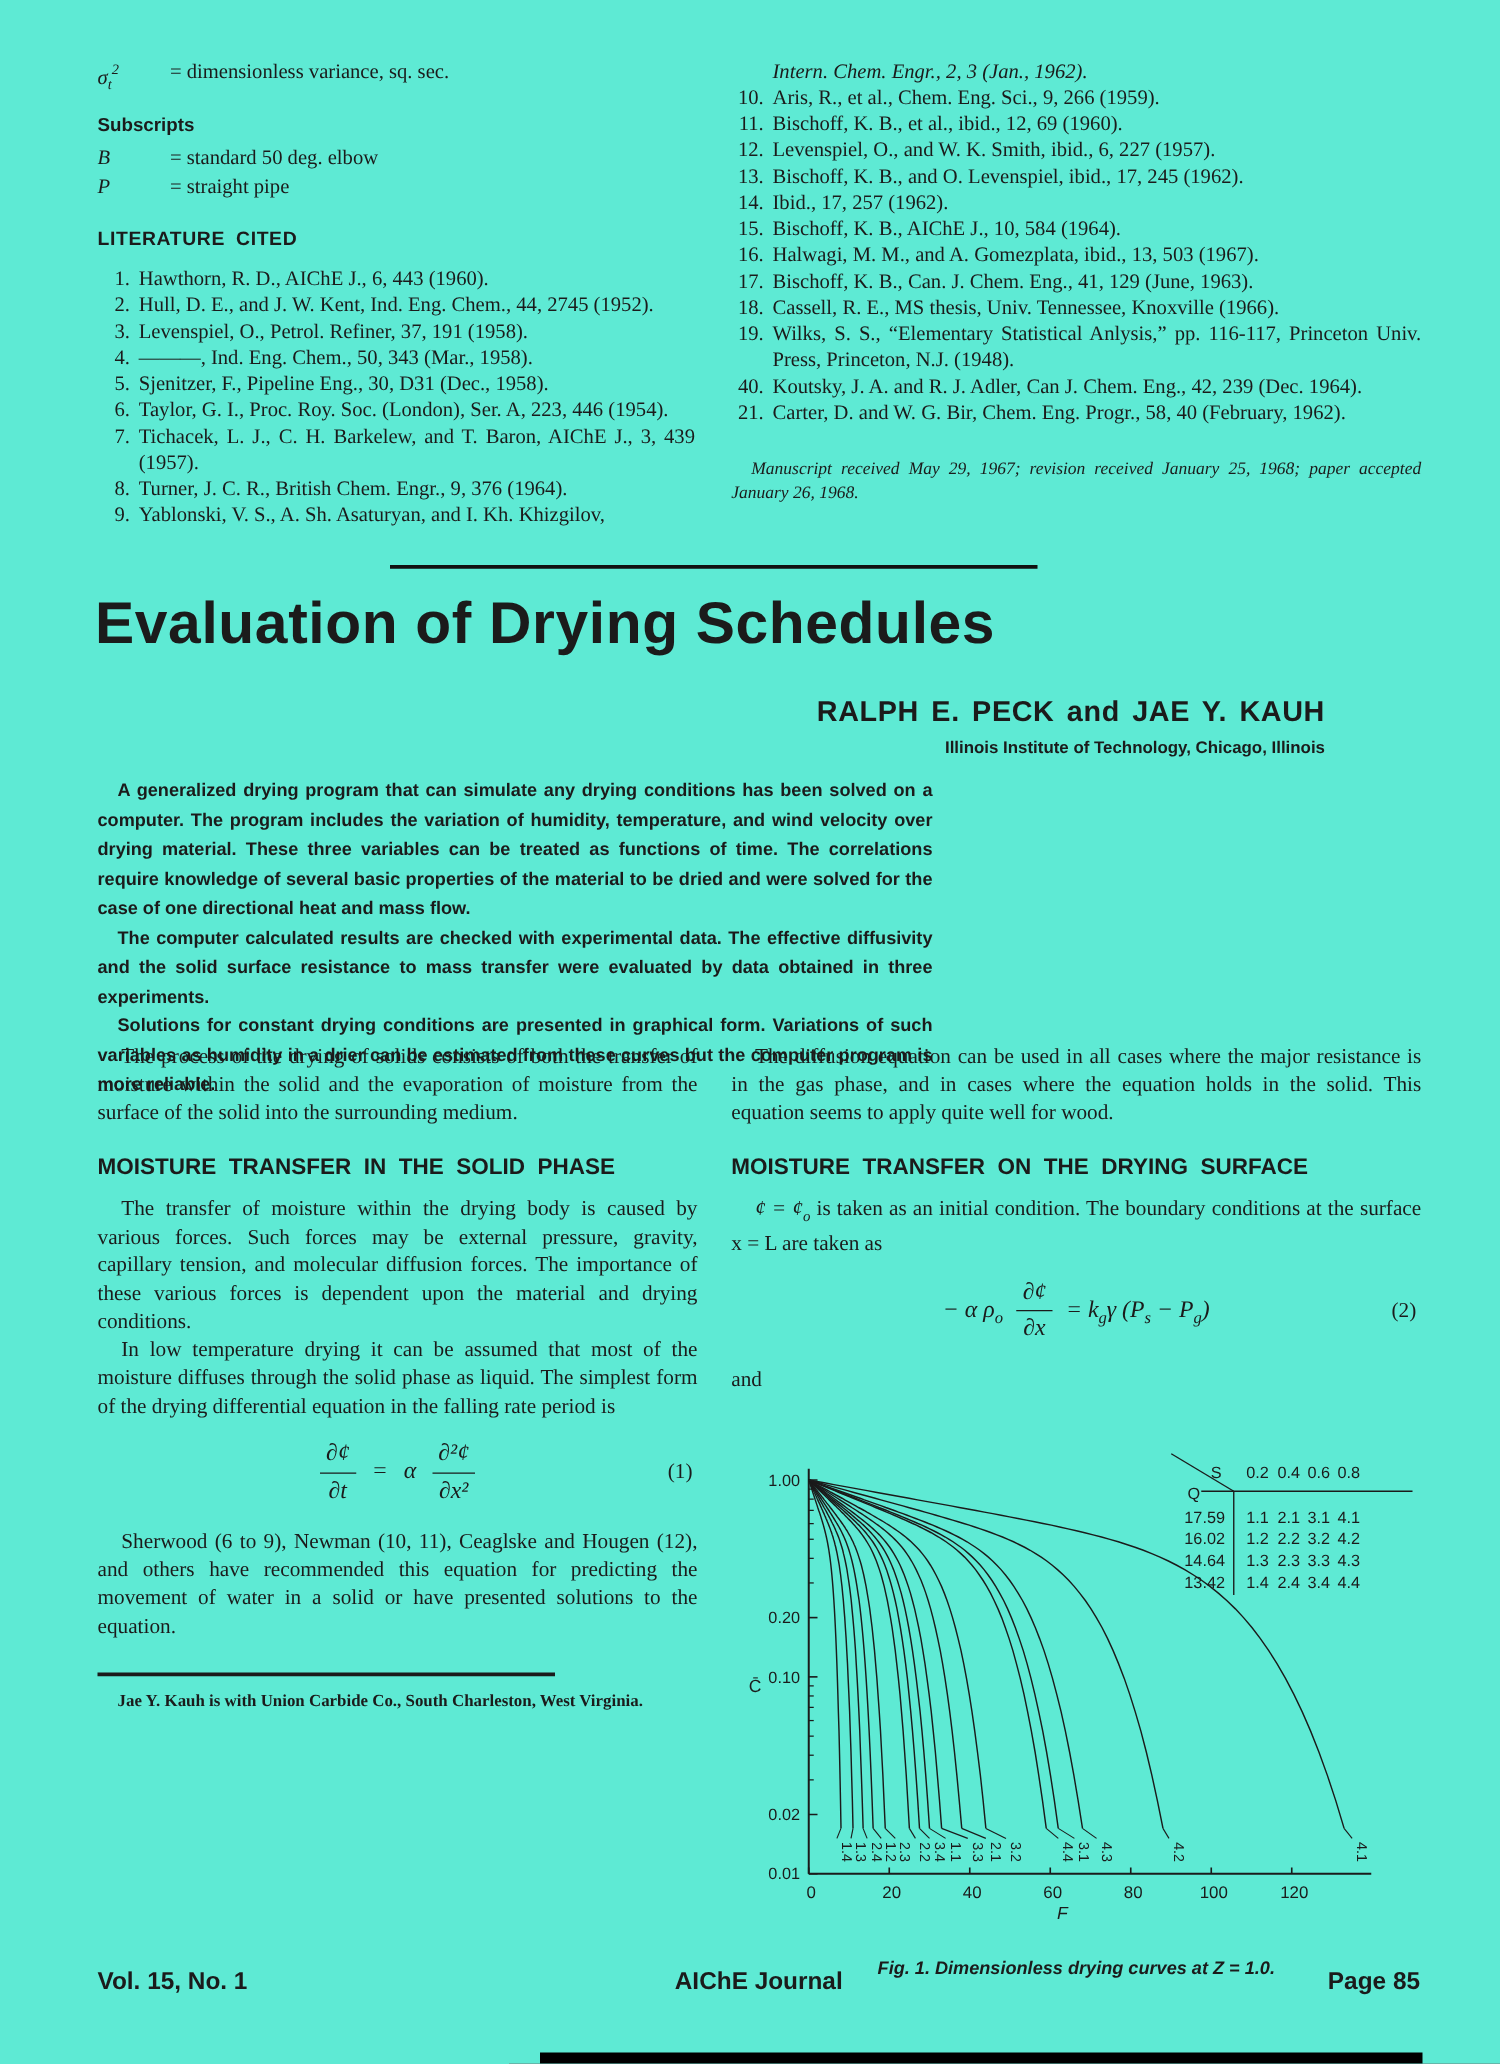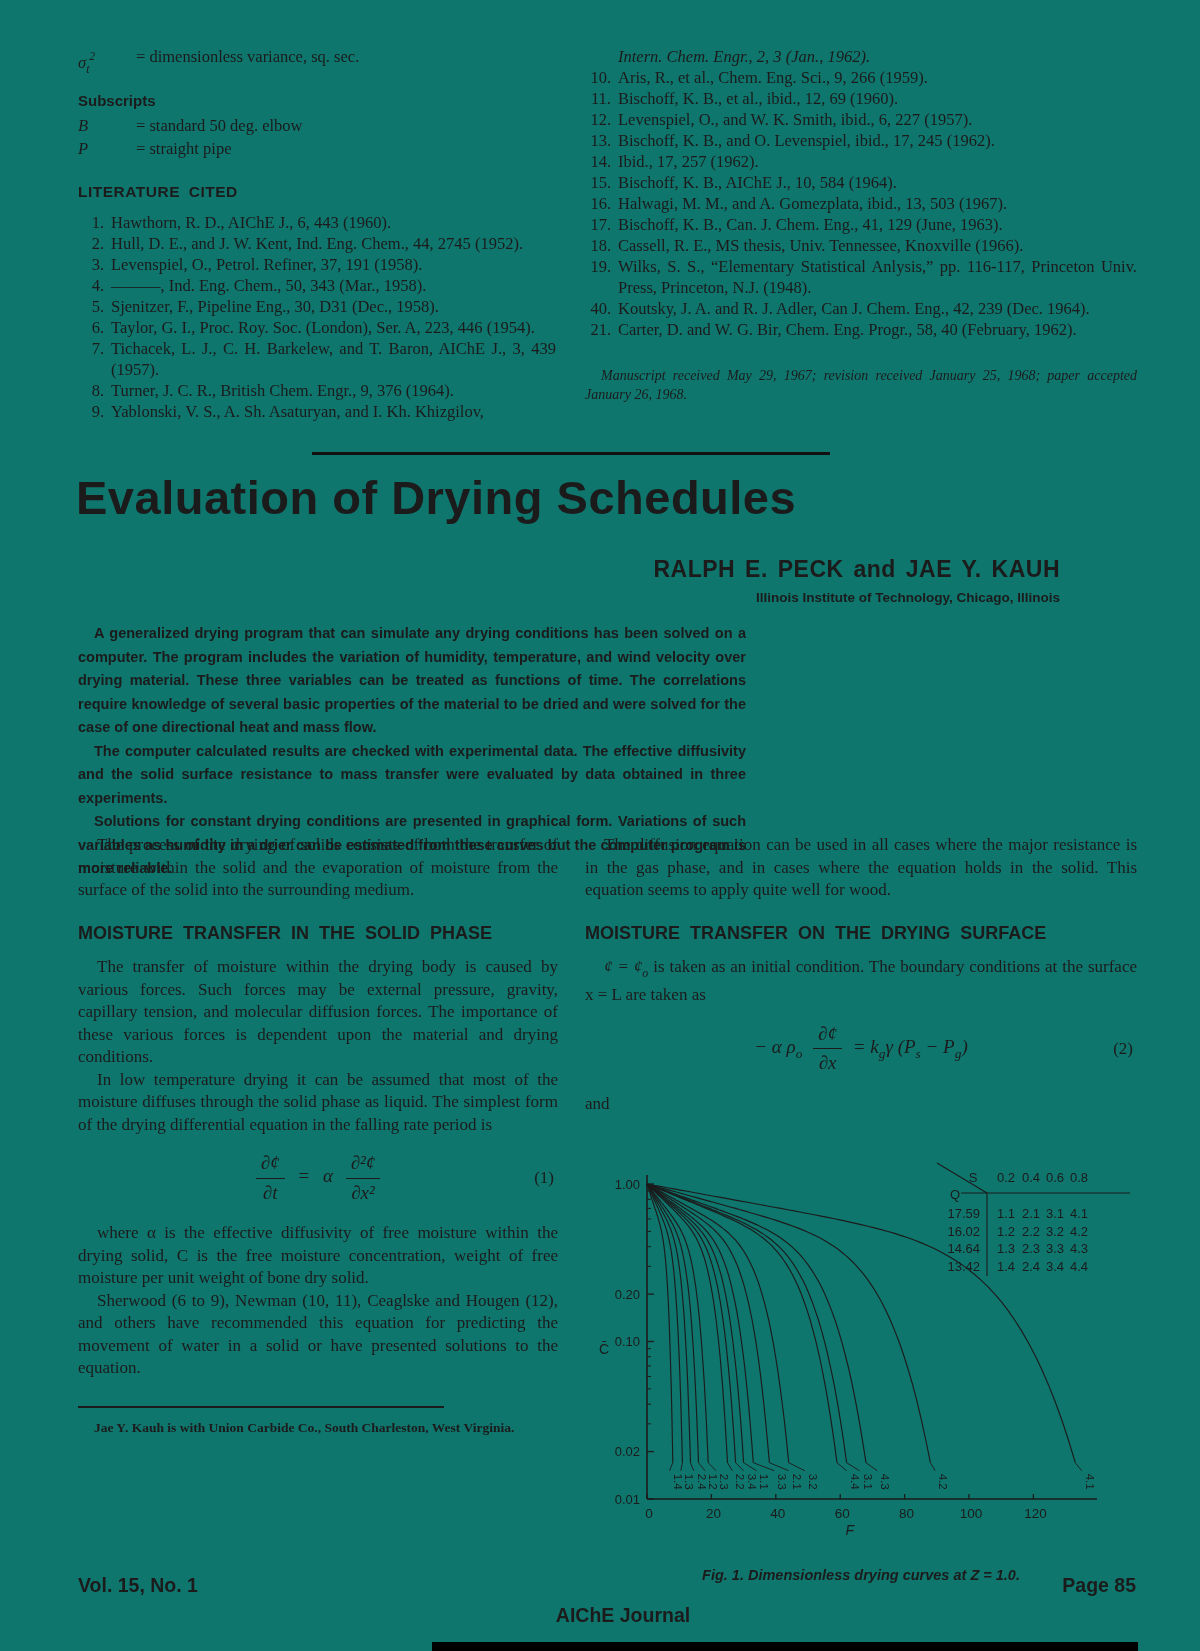--- a/index.html
+++ b/index.html
@@ -1,18 +1,18 @@
 <!DOCTYPE html>
 <html><head>
 <meta charset="utf-8">
 <style>
   html,body{margin:0;padding:0;background:#6e6e6e;}
   .page{
     position:relative;width:1200px;height:1651px;margin:0 auto;
-    background:#0f766e;color:#1b1b1b;overflow:hidden;
+    background:#5eead4;color:#1b1b1b;overflow:hidden;
     font-family:"Liberation Serif", serif;
   }
 
   
   .top-left{position:absolute;left:78px;top:46px;width:478px;font-size:16.5px;line-height:21px;}
   .top-right{position:absolute;left:585px;top:46px;width:552px;font-size:16.5px;line-height:21px;}
   .nomen-row{display:flex;margin-bottom:2px;}
   .nomen-sym{width:58px;flex:none;font-style:italic;}
   .sub-heading{font-family:"Liberation Sans", sans-serif;font-weight:bold;font-size:15px;margin:10px 0 4px 0;}
   .lit-heading{font-family:"Liberation Sans", sans-serif;font-weight:bold;font-size:15.5px;letter-spacing:0.5px;word-spacing:4px;margin:22px 0 10px 0;}
@@ -58,21 +58,21 @@
   .and-word{text-indent:0 !important;margin:10px 0 2px 0 !important;}
 
   
   .figure-wrap{margin-top:4px;}
   .fig-caption{font-family:"Liberation Sans", sans-serif;font-weight:bold;font-size:14.5px;text-align:center;margin-top:10px;text-indent:0;font-style:italic;}
 
   
   .footer{position:absolute;left:78px;top:1574px;width:1058px;
     font-family:"Liberation Sans", sans-serif;font-weight:bold;font-size:19.5px;}
   .footer .fl{position:absolute;left:0;}
-  .footer .fc{position:absolute;left:16px;width:100%;text-align:center;margin-top:30px;}
+  .footer .fc{position:absolute;left:0;width:100%;text-align:center;}
   .footer .fr{position:absolute;right:0;}
 
   .bottom-bar{position:absolute;left:432px;top:1642px;width:706px;height:9px;background:#000;}
 </style>
 </head>
 <body>
 
 <div class="page">
 
   <div class="top-left">
@@ -209,21 +209,20 @@
       </span>
       <span style="padding:0 8px">=</span>
       <span>α</span>
       <span class="frac" style="margin-left:8px">
         <span class="top">∂²¢</span>
         <span class="bot">∂x²</span>
       </span>
       <span class="eq-label">(1)</span>
     </div>
 
-    <p>where α is the effective diffusivity of free moisture within the drying solid, C is the free moisture concentration, weight of free moisture per unit weight of bone dry solid.</p>
     <p>Sherwood (6 to 9), Newman (10, 11), Ceaglske and Hougen (12), and others have recommended this equation for predicting the movement of water in a solid or have presented solutions to the equation.</p>
 
     <div class="footnote-rule"></div>
     <div class="footnote">Jae Y. Kauh is with Union Carbide Co., South Charleston, West Virginia.</div>
   </div>
 
   <div class="body-right">
     <p>The diffusion equation can be used in all cases where the major resistance is in the gas phase, and in cases where the equation holds in the solid. This equation seems to apply quite well for wood.</p>
     <div class="sec-heading">MOISTURE TRANSFER ON THE DRYING SURFACE</div>
     <p><span style="font-style:italic">¢ = ¢</span><span class="sb" style="font-style:italic">o</span><span> is taken as an initial condition. The boundary conditions at the surface x = L are taken as</span></p>

